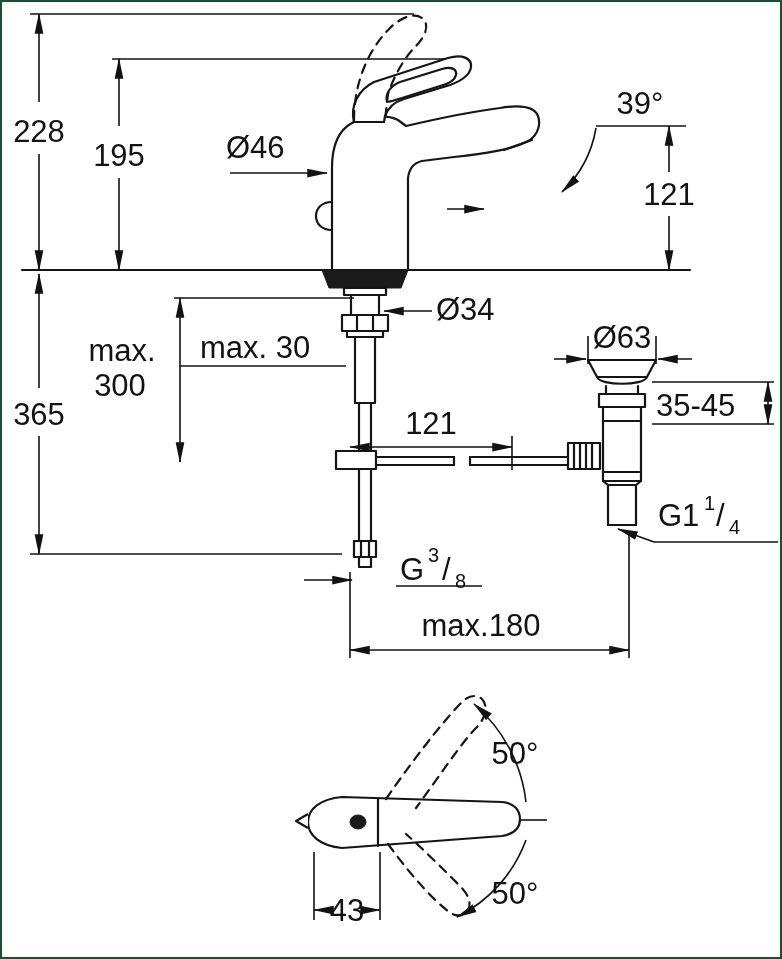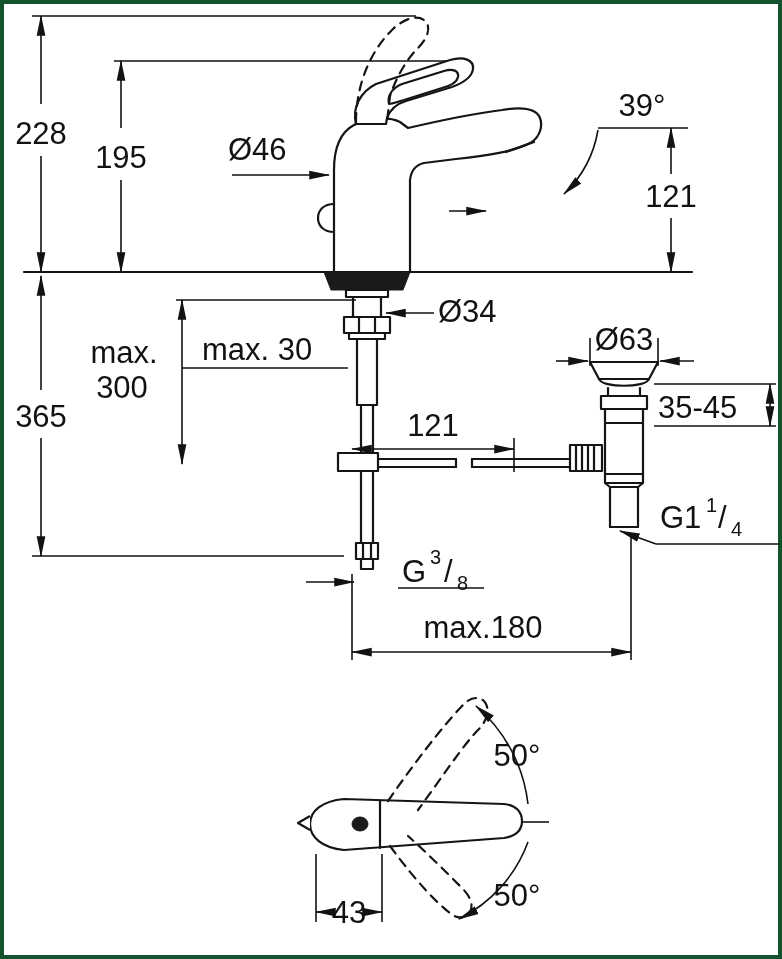--- a/index.html
+++ b/index.html
@@ -1,18 +1,18 @@
 <!DOCTYPE html>
 <html><head>
 <meta charset="utf-8">
 <style>
   html,body{margin:0;padding:0;background:#ffffff;}
   .frame{
     width:782px;height:959px;box-sizing:border-box;
-    border:4px solid #14532d;background:#ffffff;position:relative;
+    border:2px solid #14532d;background:#ffffff;position:relative;
     font-family:"Liberation Sans", sans-serif;
   }
   svg{display:block;}
   svg text{
     font-family:"Liberation Sans", sans-serif;
     font-size:31px;fill:#121212;
   }
   svg text.small{font-size:20px;}
   .obj{stroke:#151515;stroke-width:2.2;fill:none;stroke-linecap:round;stroke-linejoin:round;}
   .objw{stroke:#151515;stroke-width:2.2;fill:#ffffff;stroke-linejoin:round;}

